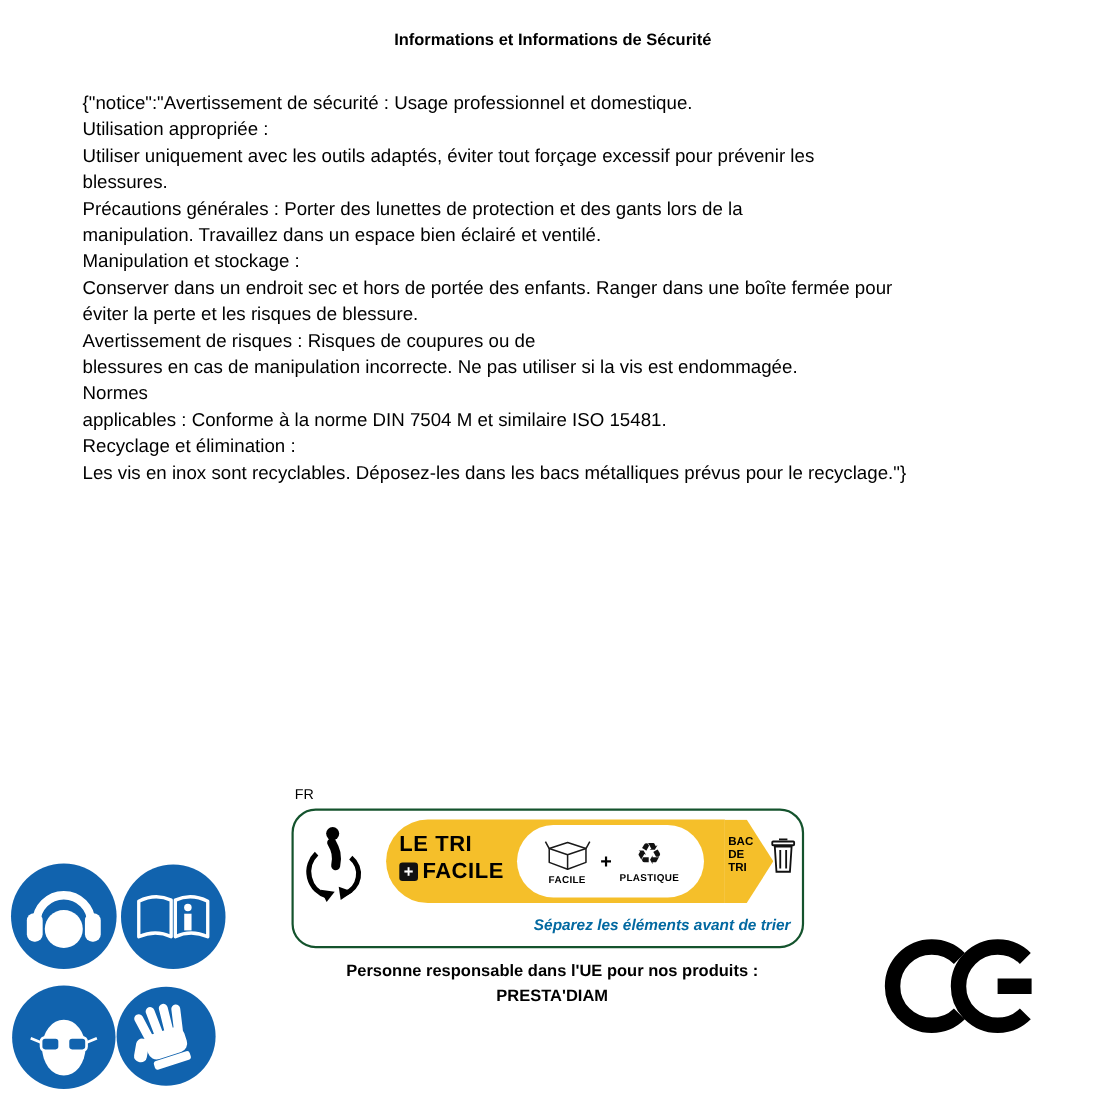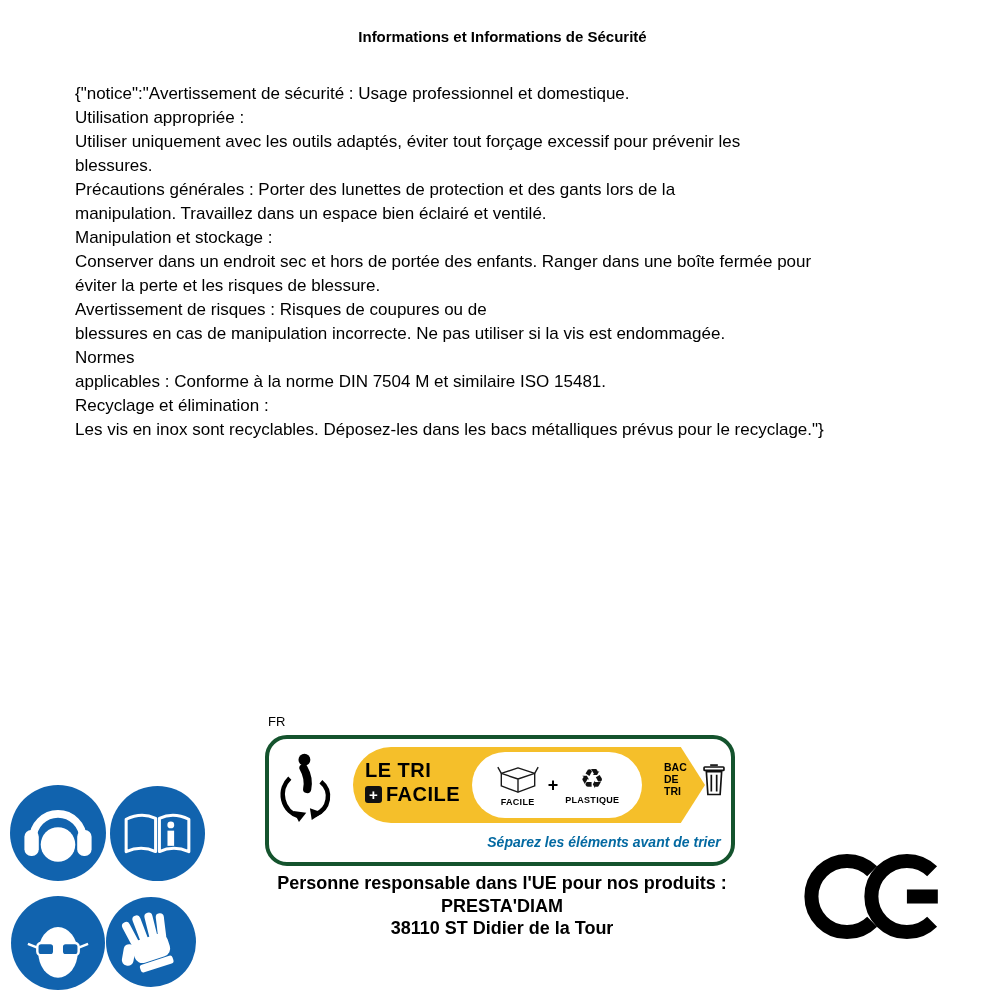--- a/index.html
+++ b/index.html
@@ -12,21 +12,21 @@
   #page-title{top:28px;left:0;width:1005px;text-align:center;font-weight:bold;font-size:15px}
 
   #notice-text{left:75px;top:82px;width:880px;font-size:17px;line-height:24px;white-space:pre-line}
 
   
   .m-circle{position:absolute;border-radius:50%;background:#1163AE}
   .m-circle svg{width:100%;height:100%;display:block}
 
   
   #tri-fr{left:268px;top:714px;font-weight:normal;font-size:13px}
-  #tri-box{left:265px;top:735px;width:462px;height:123px;background:#fff;border:4px solid #14532d;border-radius:22px}
+  #tri-box{left:265px;top:735px;width:462px;height:123px;background:#fff;border:2px solid #14532d;border-radius:22px}
   #tri-box .inner{position:absolute}
   .yellow{background:#F5BF2A}
   #tri-pill{left:84px;top:8px;width:308px;height:76px;border-radius:38px 0 0 38px}
   #tri-chevron{left:392px;top:8px;width:44px;height:76px;clip-path:polygon(0 0,45% 0,100% 50%,45% 100%,0 100%)}
   #triman{left:8px;top:10px;width:64px;height:80px}
   #letri{left:96px;top:20px}
   #letri .l1{font-size:20px;font-weight:800;letter-spacing:.5px;line-height:22px}
   #letri .l2{display:flex;align-items:center;gap:4px;margin-top:2px}
   #plusbox{width:17px;height:17px;background:#111;color:#fff;font-size:15px;font-weight:bold;
            display:flex;align-items:center;justify-content:center;border-radius:3px;line-height:17px}
@@ -35,21 +35,21 @@
             display:flex;align-items:center;justify-content:center;gap:7px}
   .mat{display:flex;flex-direction:column;align-items:center}
   .mat .lbl{font-size:9px;font-weight:bold;letter-spacing:.3px;margin-top:2px}
   .mat .glyph{font-family:"DejaVu Sans",sans-serif;font-size:27px;line-height:28px;color:#111}
   #oval-plus{font-size:18px;font-weight:bold}
   #bac-label{left:395px;top:23px;width:36px;text-align:left;font-size:10.5px;font-weight:800;line-height:1.12;white-space:pre-line}
   #bin-icon{left:432px;top:19px;width:26px;height:44px}
   #tri-tagline{left:190px;top:95px;width:290px;text-align:center;font-style:italic;font-weight:bold;font-size:14px;color:#0369a1}
 
   
-  #resp{left:252px;top:872px;width:500px;text-align:center;font-weight:bold;font-size:18px;line-height:22.5px}
+  #resp{left:252px;top:872px;width:500px;text-align:center;font-weight:bold;font-size:15px;line-height:22.5px}
 
   
   #ce{left:802px;top:848px;width:148px;height:97px}
   #ce svg{width:100%;height:100%;display:block}
 </style>
 </head>
 <body>
 
 <div class="abs" id="page-title">Informations et Informations de Sécurité</div>
 
@@ -161,21 +161,20 @@
       <path d="M13.5 16 V38 M20.5 16 V38"></path>
     </g>
   </svg>
 
   <div class="inner" id="tri-tagline">Séparez les éléments avant de trier</div>
 </div>
 
 <div class="abs" id="resp">
   <div>Personne responsable dans l'UE pour nos produits :</div>
   <div>PRESTA'DIAM</div>
-  <div>38110 ST Didier de la Tour</div>
 </div>
 
 <div class="abs" id="ce">
   <svg viewBox="0 0 158 100">
     <path d="M74.9 23.1 A38 38 0 1 0 74.9 76.9" stroke="#000" stroke-width="15" fill="none"></path>
     <path d="M138.9 23.1 A38 38 0 1 0 138.9 76.9" stroke="#000" stroke-width="15" fill="none"></path>
     <path d="M112 50 H145" stroke="#000" stroke-width="15"></path>
   </svg>
 </div>
 

